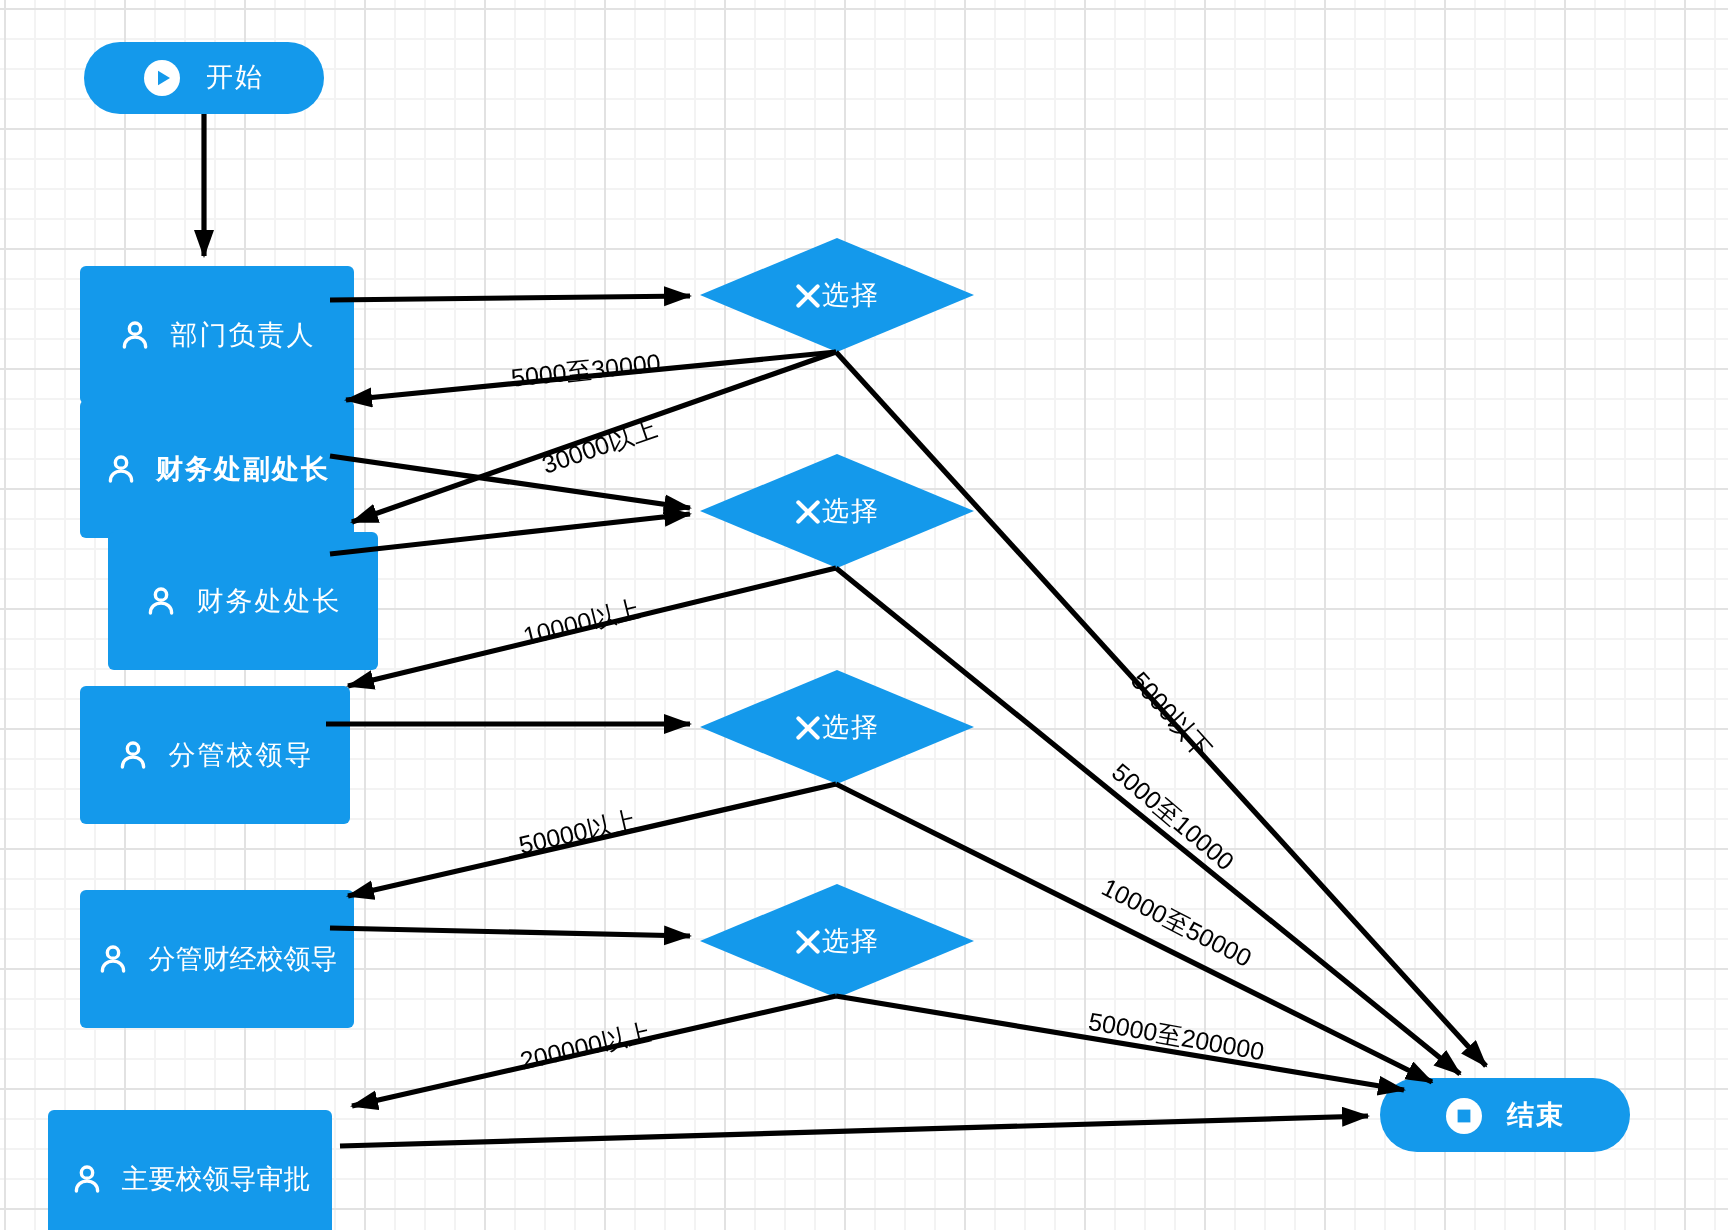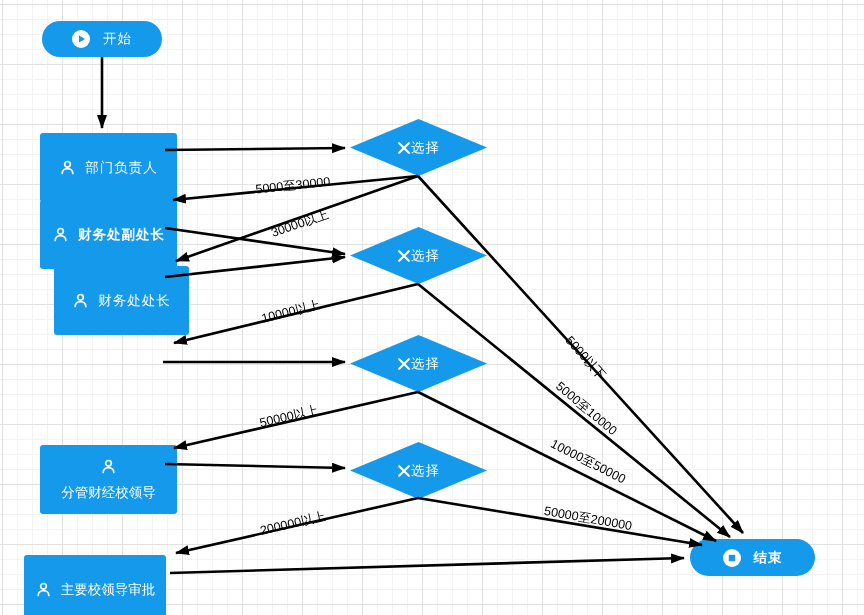--- a/index.html
+++ b/index.html
@@ -87,22 +87,31 @@
   <div class="node rect" style="left:42px;top:266px;width:123px;height:37px;margin-left:12px;">
     <span class="icon">
       <svg width="17" height="17" viewBox="0 0 24 24" fill="none" stroke="#fff" stroke-width="2.4" stroke-linecap="round">
           <circle cx="12" cy="7.5" r="4"></circle>
           <path d="M4.5 20.5 c0-4.2 3.3-7 7.5-7 s7.5 2.8 7.5 7"></path>
         </svg>
     </span>
     <span>财务处处长</span>
   </div>
 
-
-  <div class="node rect" style="left:40px;top:445px;width:125px;height:37px;letter-spacing:0;flex-direction:column;">
+  <div class="node rect" style="left:40px;top:343px;width:123px;height:37px;">
+    <span class="icon">
+      <svg width="17" height="17" viewBox="0 0 24 24" fill="none" stroke="#fff" stroke-width="2.4" stroke-linecap="round">
+          <circle cx="12" cy="7.5" r="4"></circle>
+          <path d="M4.5 20.5 c0-4.2 3.3-7 7.5-7 s7.5 2.8 7.5 7"></path>
+        </svg>
+    </span>
+    <span>分管校领导</span>
+  </div>
+
+  <div class="node rect" style="left:40px;top:445px;width:125px;height:37px;letter-spacing:0;">
     <span class="icon">
       <svg width="17" height="17" viewBox="0 0 24 24" fill="none" stroke="#fff" stroke-width="2.4" stroke-linecap="round">
           <circle cx="12" cy="7.5" r="4"></circle>
           <path d="M4.5 20.5 c0-4.2 3.3-7 7.5-7 s7.5 2.8 7.5 7"></path>
         </svg>
     </span>
     <span>分管财经校领导</span>
   </div>
 
   <div class="node rect" style="left:24px;top:555px;width:130px;height:37px;letter-spacing:0;justify-content:center;">

